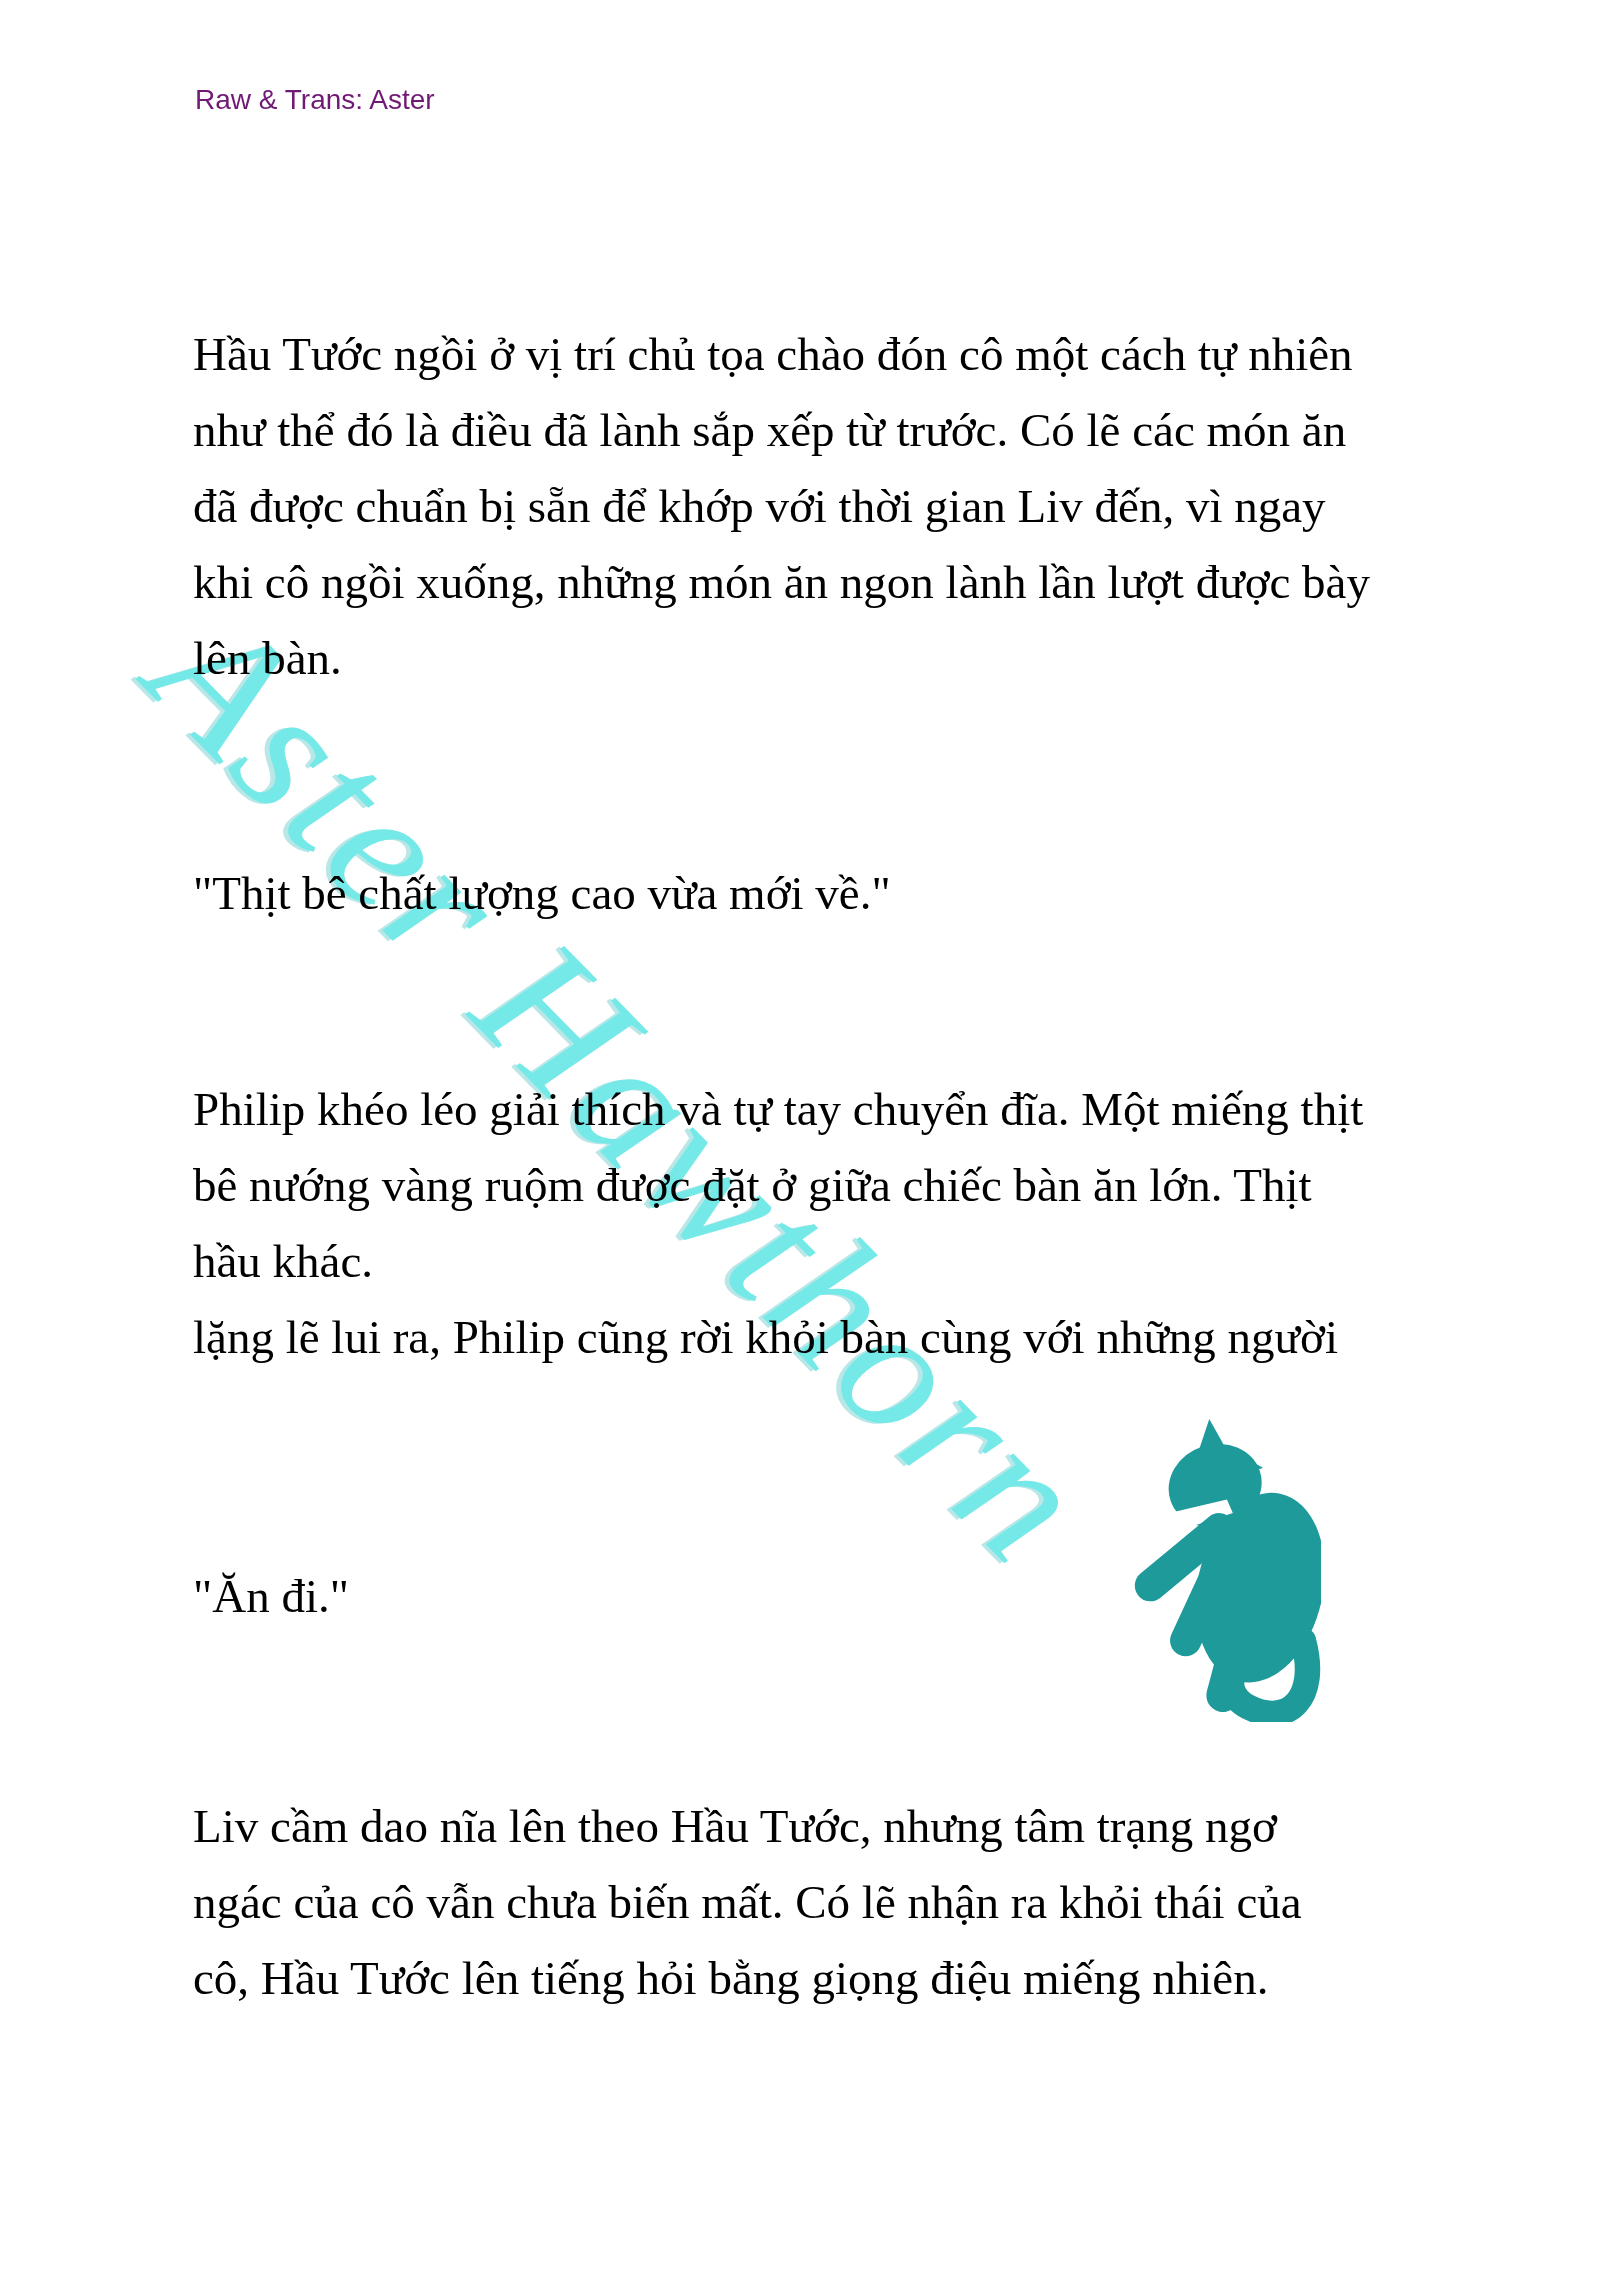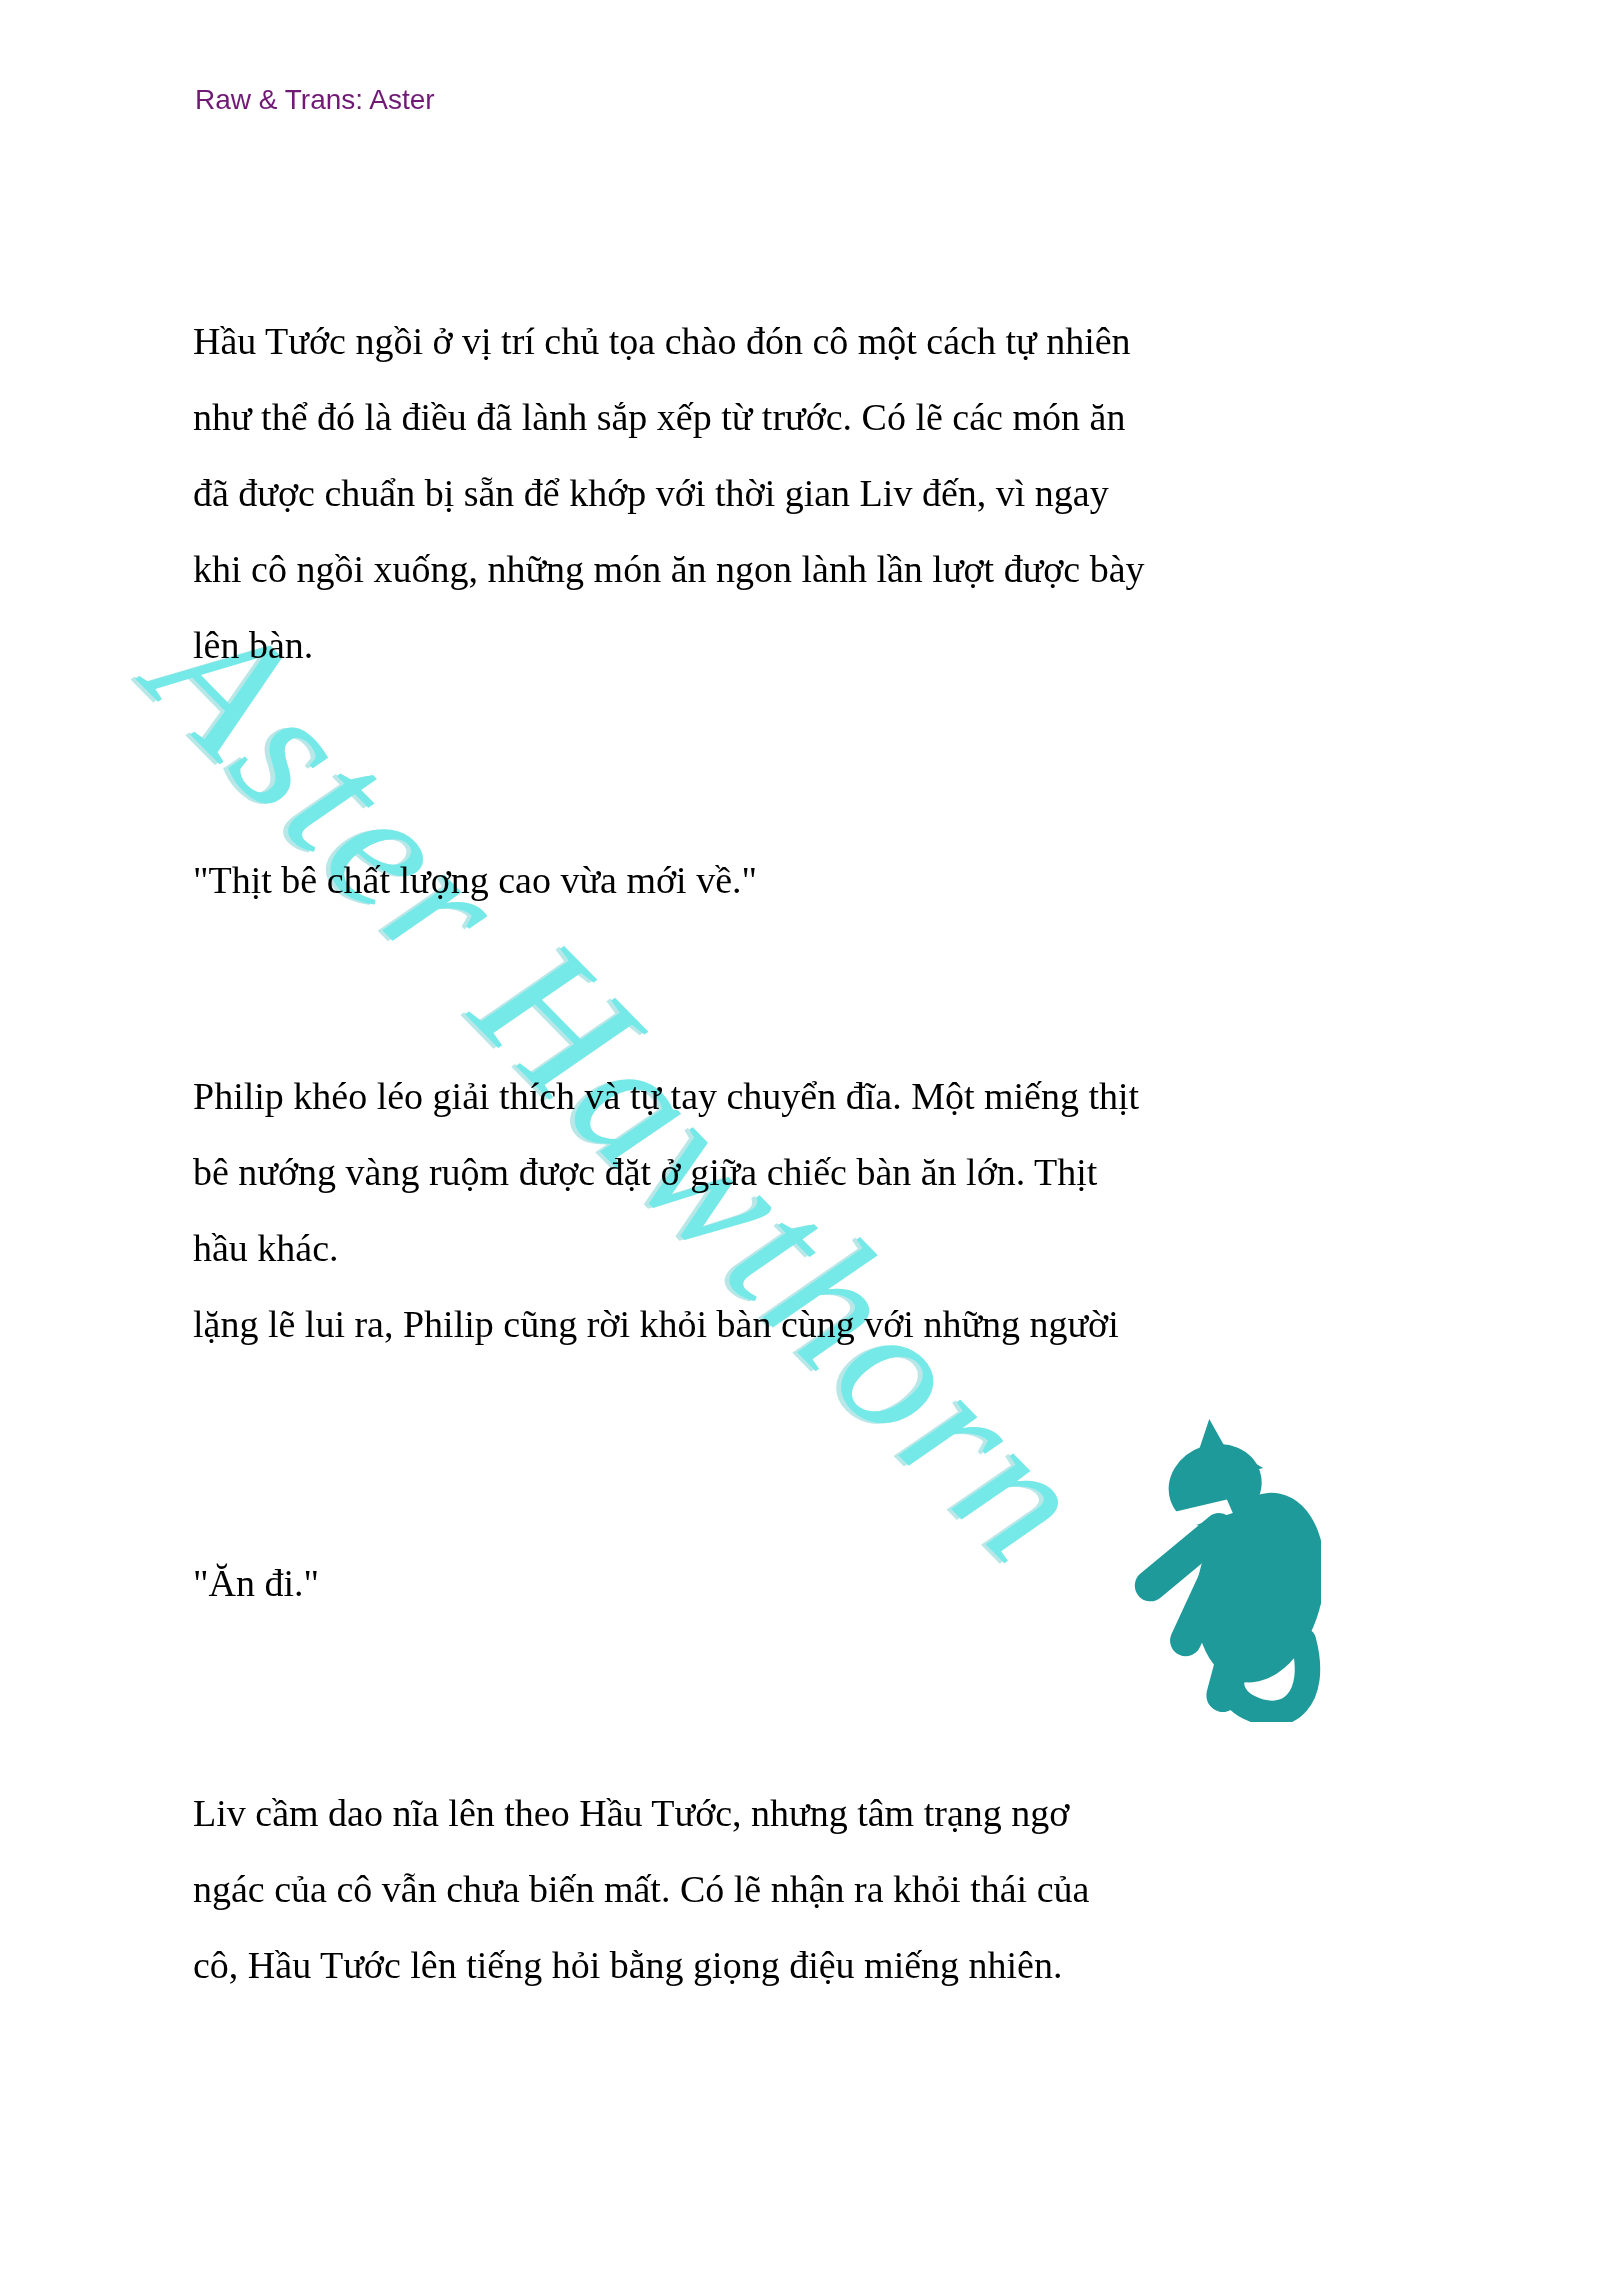--- a/index.html
+++ b/index.html
@@ -30,24 +30,24 @@
     color:#74e9e8;
     text-shadow:-2.9px 3.9px 0 rgba(54,186,186,0.35);
     white-space:nowrap;
     transform:rotate(45.5deg);
     transform-origin:0 0;
     z-index:1;
     line-height:1;
   }
   .content{
     position:absolute;
-    left:193px;top:0;
+    left:193px;top:13px;
     width:1264px;
     z-index:2;
-    font-size:38px;
+    font-size:47px;
     line-height:76px;
   }
   .para{margin:0;}
   .p1{margin-top:303px;}
   .p2{margin-top:159px;}
   .p3{margin-top:140px;}
   .p4{margin-top:183px;}
   .p5{margin-top:154px;}
   .line{white-space:nowrap;}
   .cat{

